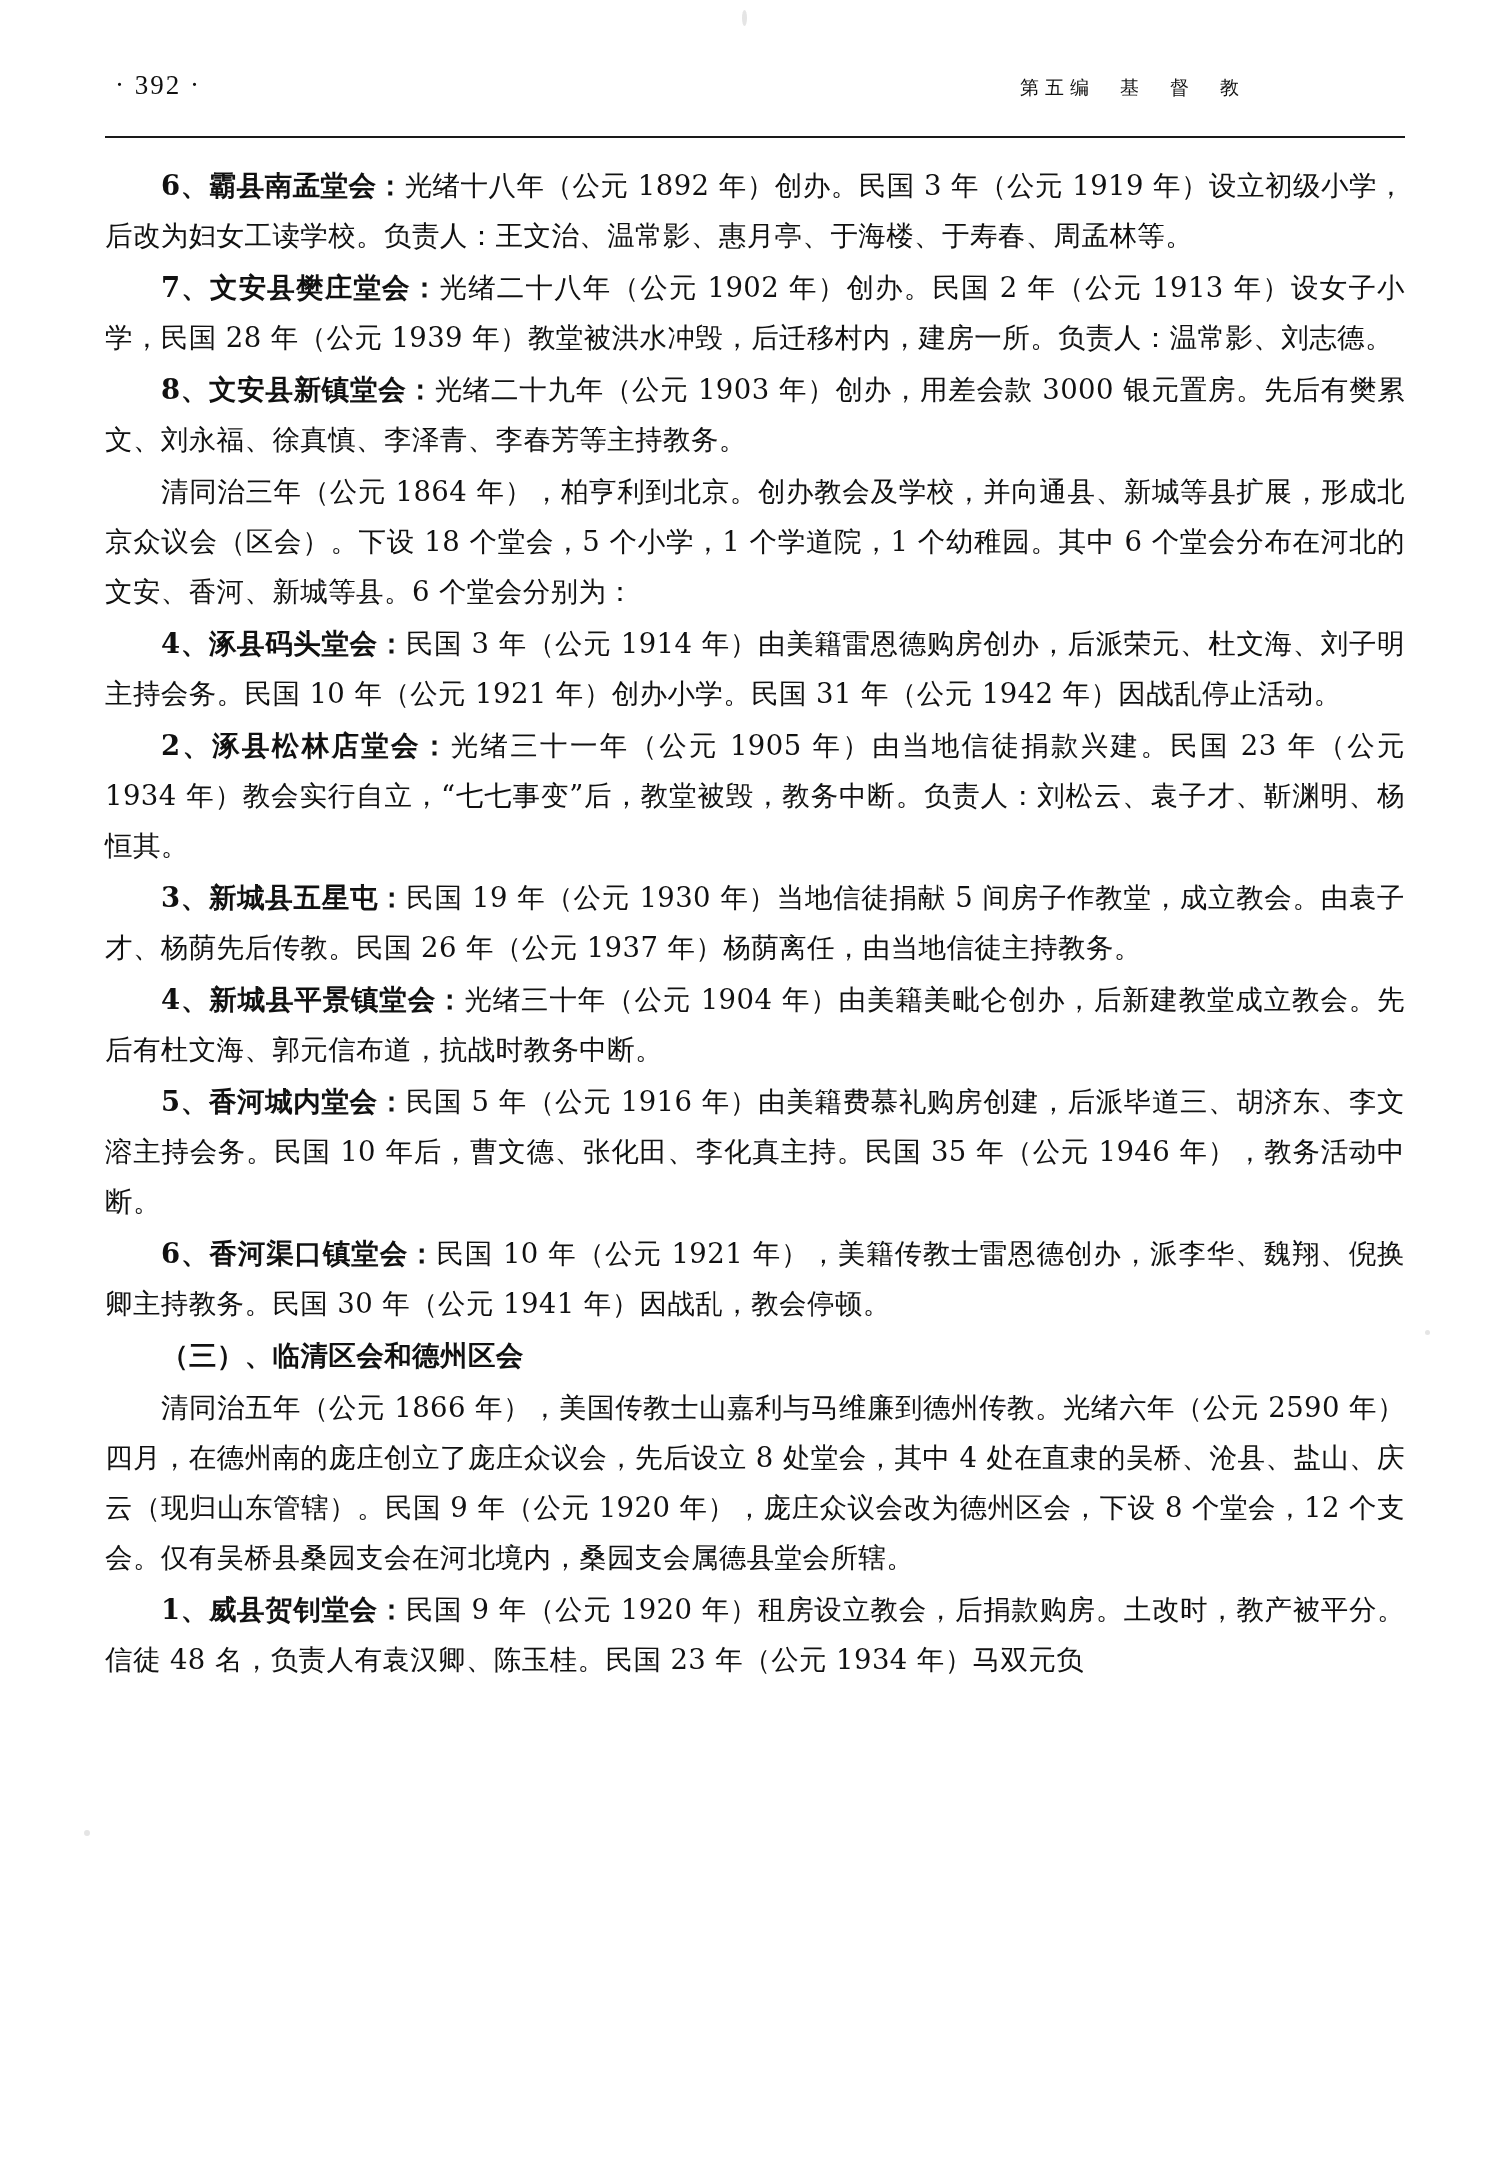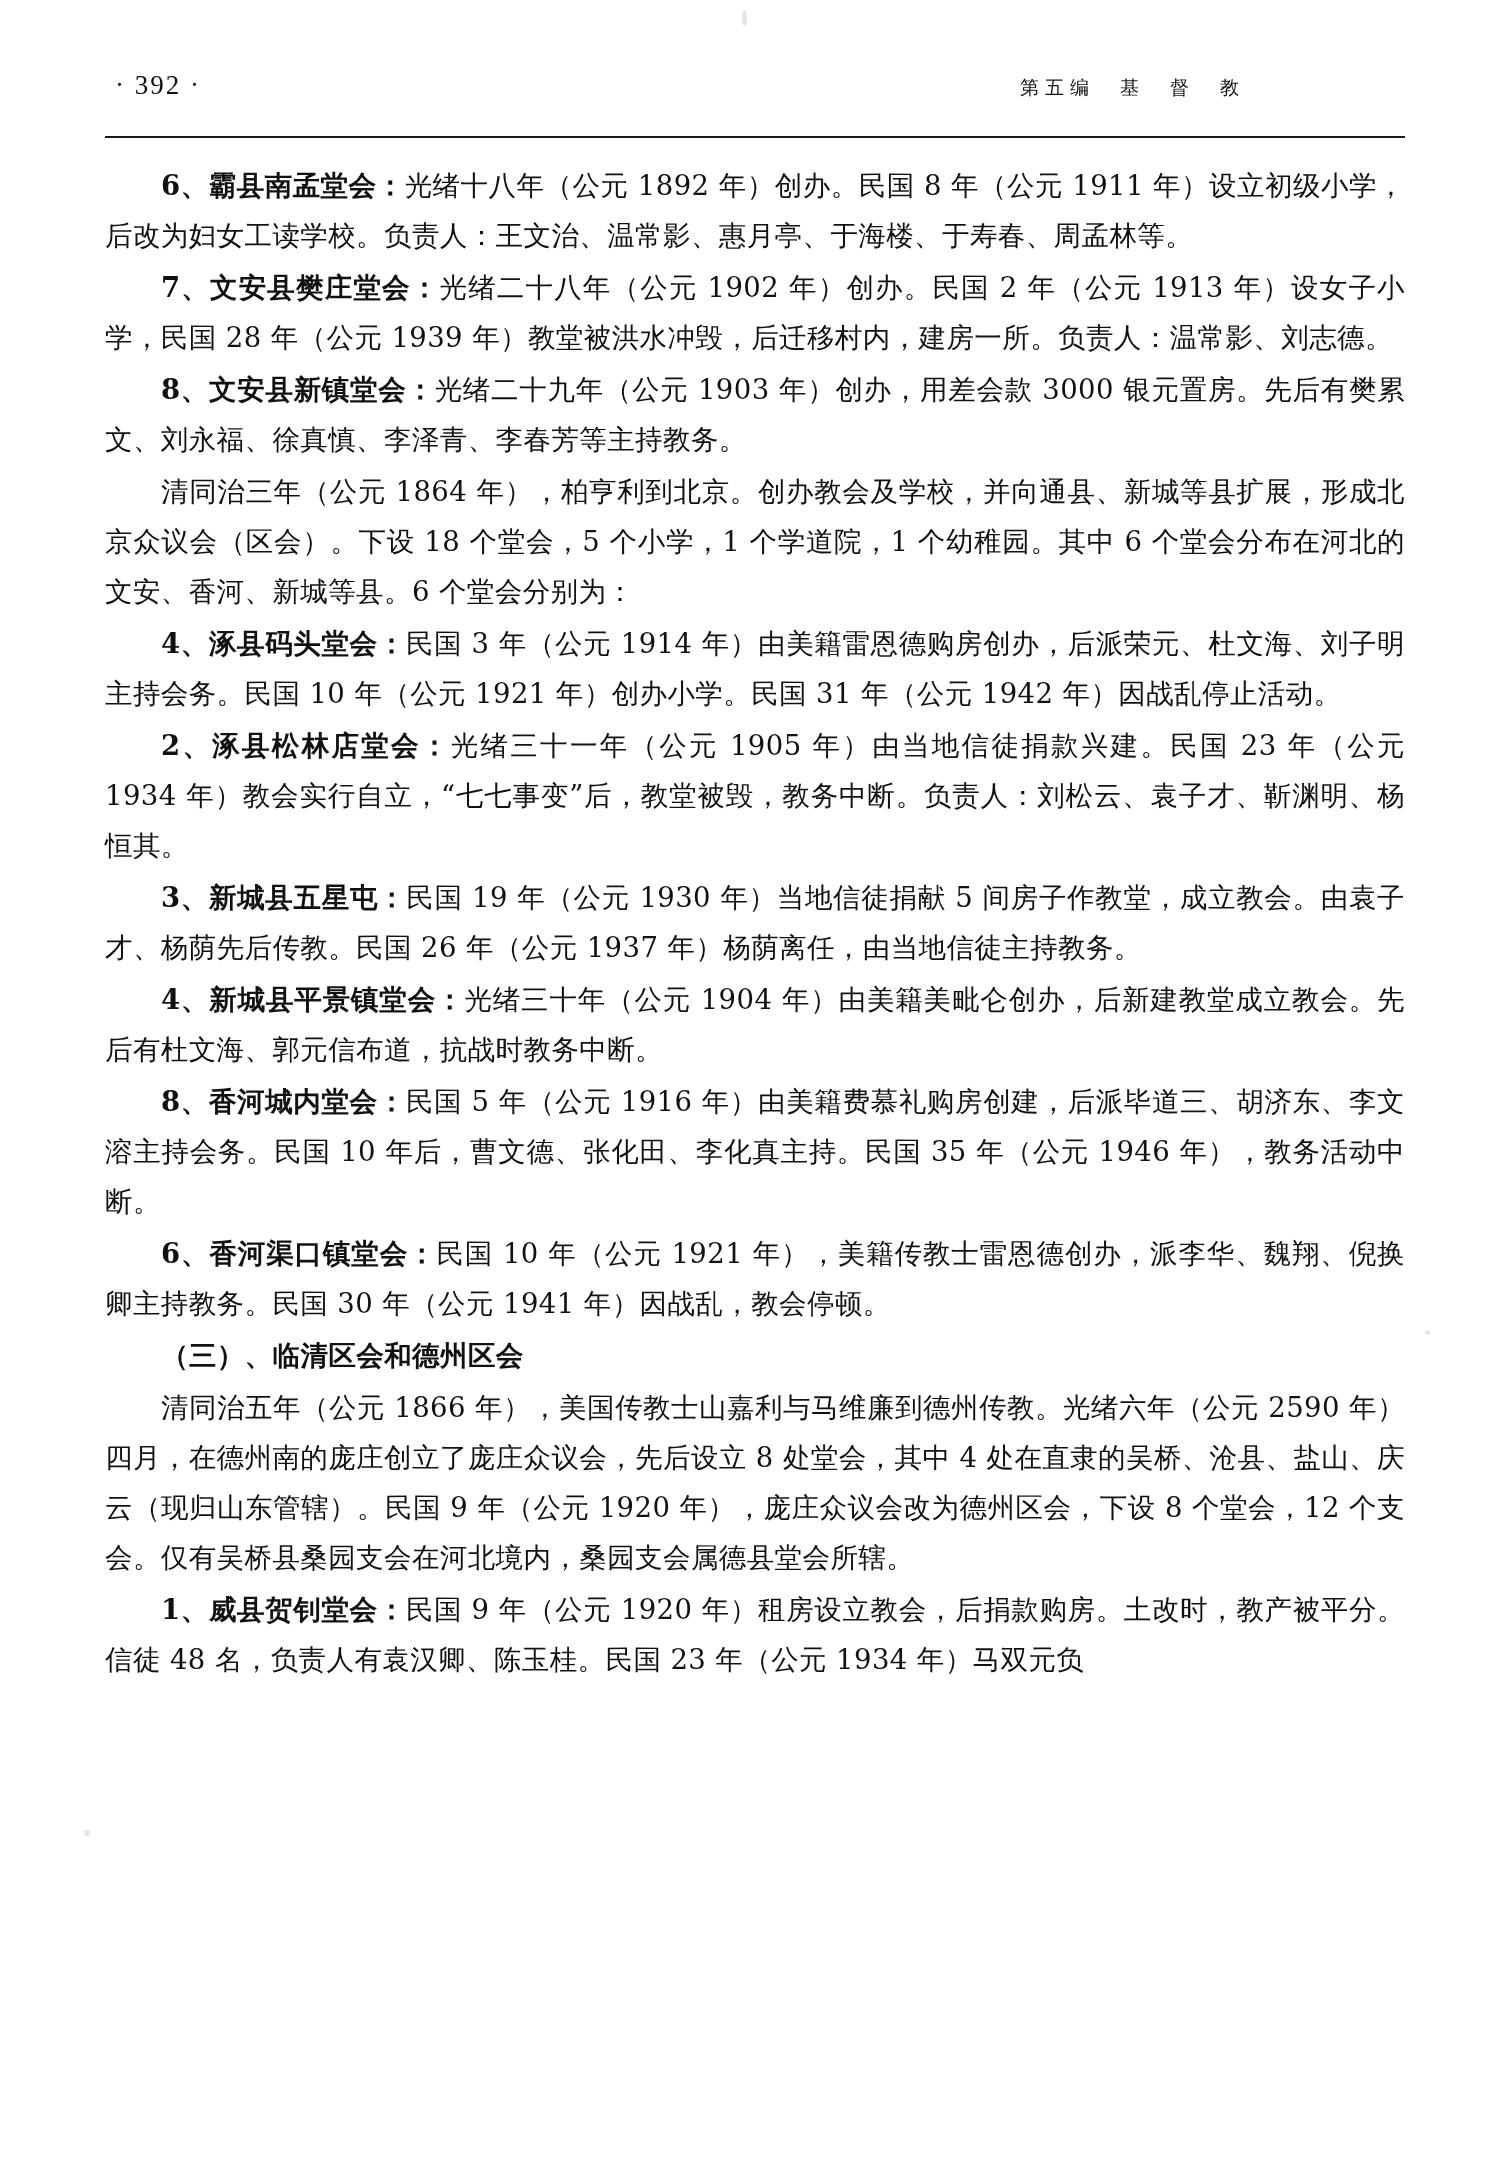--- a/index.html
+++ b/index.html
@@ -95,37 +95,37 @@
   <div class="content">
 
     <div class="header-row">
       <div class="folio">· 392 ·</div>
       <div class="running-title">第五编　基　督　教</div>
     </div>
     <div class="rule"></div>
 
     <div class="body">
 
-      <p><span class="b">6、霸县南孟堂会：</span><span>光绪十八年（公元 1892 年）创办。民国 8 年（公元 1911 年）设立初级小学，后改为妇女工读学校。负责人：王文治、温常影、惠月亭、于海楼、于寿春、周孟林等。</span></p>
+      <p><span class="b">6、霸县南孟堂会：</span><span>光绪十八年（公元 1892 年）创办。民国 3 年（公元 1919 年）设立初级小学，后改为妇女工读学校。负责人：王文治、温常影、惠月亭、于海楼、于寿春、周孟林等。</span></p>
 
       <p><span class="b">7、文安县樊庄堂会：</span><span>光绪二十八年（公元 1902 年）创办。民国 2 年（公元 1913 年）设女子小学，民国 28 年（公元 1939 年）教堂被洪水冲毁，后迁移村内，建房一所。负责人：温常影、刘志德。</span></p>
 
       <p><span class="b">8、文安县新镇堂会：</span><span>光绪二十九年（公元 1903 年）创办，用差会款 3000 银元置房。先后有樊累文、刘永福、徐真慎、李泽青、李春芳等主持教务。</span></p>
 
       <p><span>清同治三年（公元 1864 年），柏亨利到北京。创办教会及学校，并向通县、新城等县扩展，形成北京众议会（区会）。下设 18 个堂会，5 个小学，1 个学道院，1 个幼稚园。其中 6 个堂会分布在河北的文安、香河、新城等县。6 个堂会分别为：</span></p>
 
       <p><span class="b">4、涿县码头堂会：</span><span>民国 3 年（公元 1914 年）由美籍雷恩德购房创办，后派荣元、杜文海、刘子明主持会务。民国 10 年（公元 1921 年）创办小学。民国 31 年（公元 1942 年）因战乱停止活动。</span></p>
 
       <p><span class="b">2、涿县松林店堂会：</span><span>光绪三十一年（公元 1905 年）由当地信徒捐款兴建。民国 23 年（公元 1934 年）教会实行自立，“七七事变”后，教堂被毁，教务中断。负责人：刘松云、袁子才、靳渊明、杨恒其。</span></p>
 
       <p><span class="b">3、新城县五星屯：</span><span>民国 19 年（公元 1930 年）当地信徒捐献 5 间房子作教堂，成立教会。由袁子才、杨荫先后传教。民国 26 年（公元 1937 年）杨荫离任，由当地信徒主持教务。</span></p>
 
       <p><span class="b">4、新城县平景镇堂会：</span><span>光绪三十年（公元 1904 年）由美籍美毗仑创办，后新建教堂成立教会。先后有杜文海、郭元信布道，抗战时教务中断。</span></p>
 
-      <p><span class="b">8、香河城内堂会：</span><span>民国 5 年（公元 1916 年）由美籍费慕礼购房创建，后派毕道三、胡济东、李文溶主持会务。民国 10 年后，曹文德、张化田、李化真主持。民国 35 年（公元 1946 年），教务活动中断。</span></p>
+      <p><span class="b">5、香河城内堂会：</span><span>民国 5 年（公元 1916 年）由美籍费慕礼购房创建，后派毕道三、胡济东、李文溶主持会务。民国 10 年后，曹文德、张化田、李化真主持。民国 35 年（公元 1946 年），教务活动中断。</span></p>
 
       <p><span class="b">6、香河渠口镇堂会：</span><span>民国 10 年（公元 1921 年），美籍传教士雷恩德创办，派李华、魏翔、倪换卿主持教务。民国 30 年（公元 1941 年）因战乱，教会停顿。</span></p>
 
       <p class="subhead">（三）、临清区会和德州区会</p>
 
       <p><span>清同治五年（公元 1866 年），美国传教士山嘉利与马维廉到德州传教。光绪六年（公元 2590 年）四月，在德州南的庞庄创立了庞庄众议会，先后设立 8 处堂会，其中 4 处在直隶的吴桥、沧县、盐山、庆云（现归山东管辖）。民国 9 年（公元 1920 年），庞庄众议会改为德州区会，下设 8 个堂会，12 个支会。仅有吴桥县桑园支会在河北境内，桑园支会属德县堂会所辖。</span></p>
 
 
       <p><span class="b">1、威县贺钊堂会：</span><span>民国 9 年（公元 1920 年）租房设立教会，后捐款购房。土改时，教产被平分。信徒 48 名，负责人有袁汉卿、陈玉桂。民国 23 年（公元 1934 年）马双元负</span></p>
 

